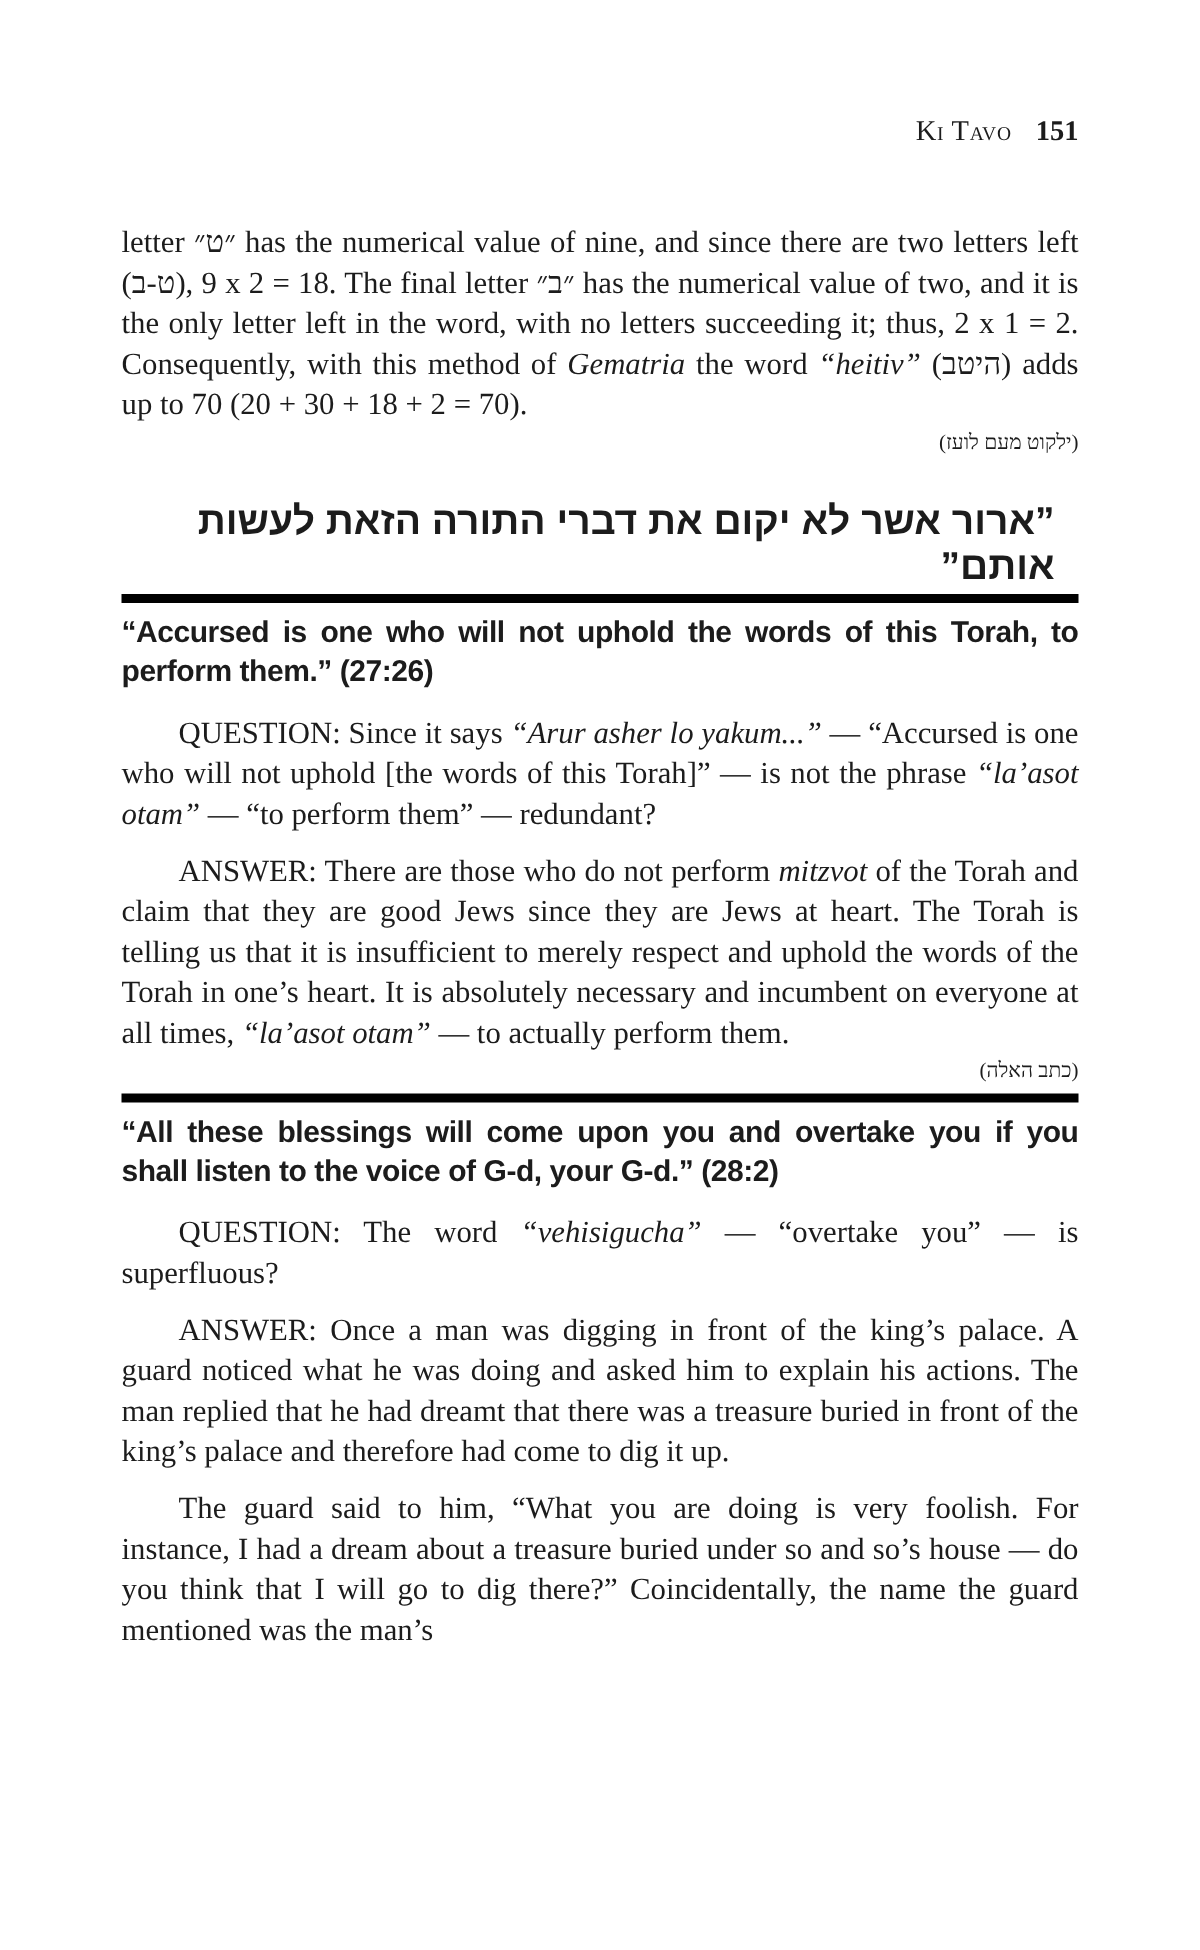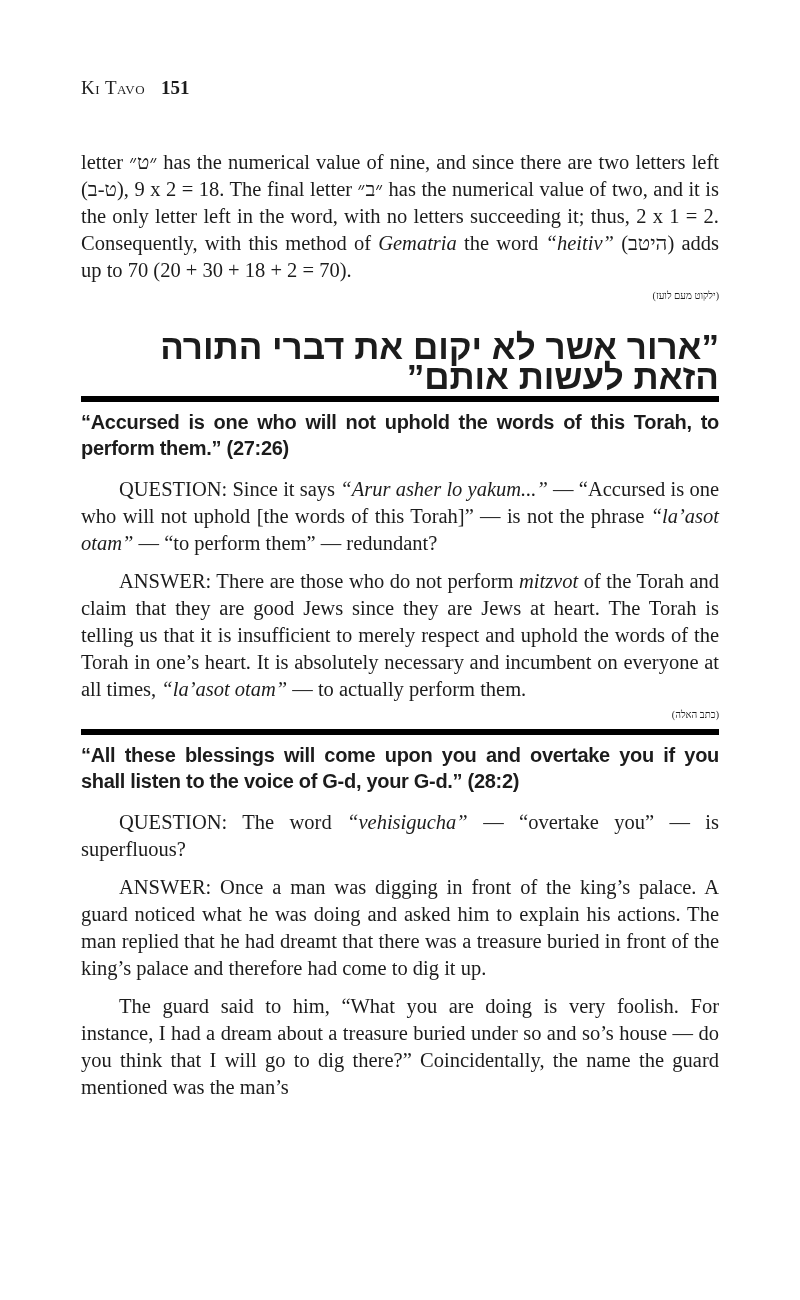--- a/index.html
+++ b/index.html
@@ -12,20 +12,21 @@
     overflow: hidden;
   }
   .page {
     box-sizing: border-box;
     width: 800px;
     height: 1300px;
     padding: 76px 81px 0 81px;
   }
   
   .running-head {
+    text-align: right;
     font-size: 19px;
     line-height: 24px;
     margin-bottom: 49px;
     white-space: nowrap;
   }
   .running-head .sc {
     font-variant: small-caps;
     letter-spacing: 0.5px;
   }
   .running-head .pagenum {
@@ -39,33 +40,33 @@
     text-align: justify;
     margin: 0;
   }
   p.body.indent { text-indent: 38px; }
   p.body + p.body { margin-top: 11px; }
   .it { font-style: italic; margin-top: 32px; }
   
   .attribution {
     direction: rtl;
     text-align: right;
-    font-size: 10px;
+    font-size: 14px;
     line-height: 20px;
     margin-top: 2px;
   }
   
   .verse-heading {
     direction: rtl;
     text-align: right;
     font-family: "Liberation Sans", sans-serif;
     font-weight: bold;
-    font-size: 35px;
+    font-size: 26px;
     line-height: 30px;
-    margin: 26px 0 0 0;
+    margin: 26px 16px 0 0;
   }
   .divider-bar {
     height: 6px;
     background: #000000;
     margin: 4px 0 7px 0;
   }
   .verse-translation {
     font-family: "Liberation Sans", sans-serif;
     font-weight: bold;
     font-size: 20px;

